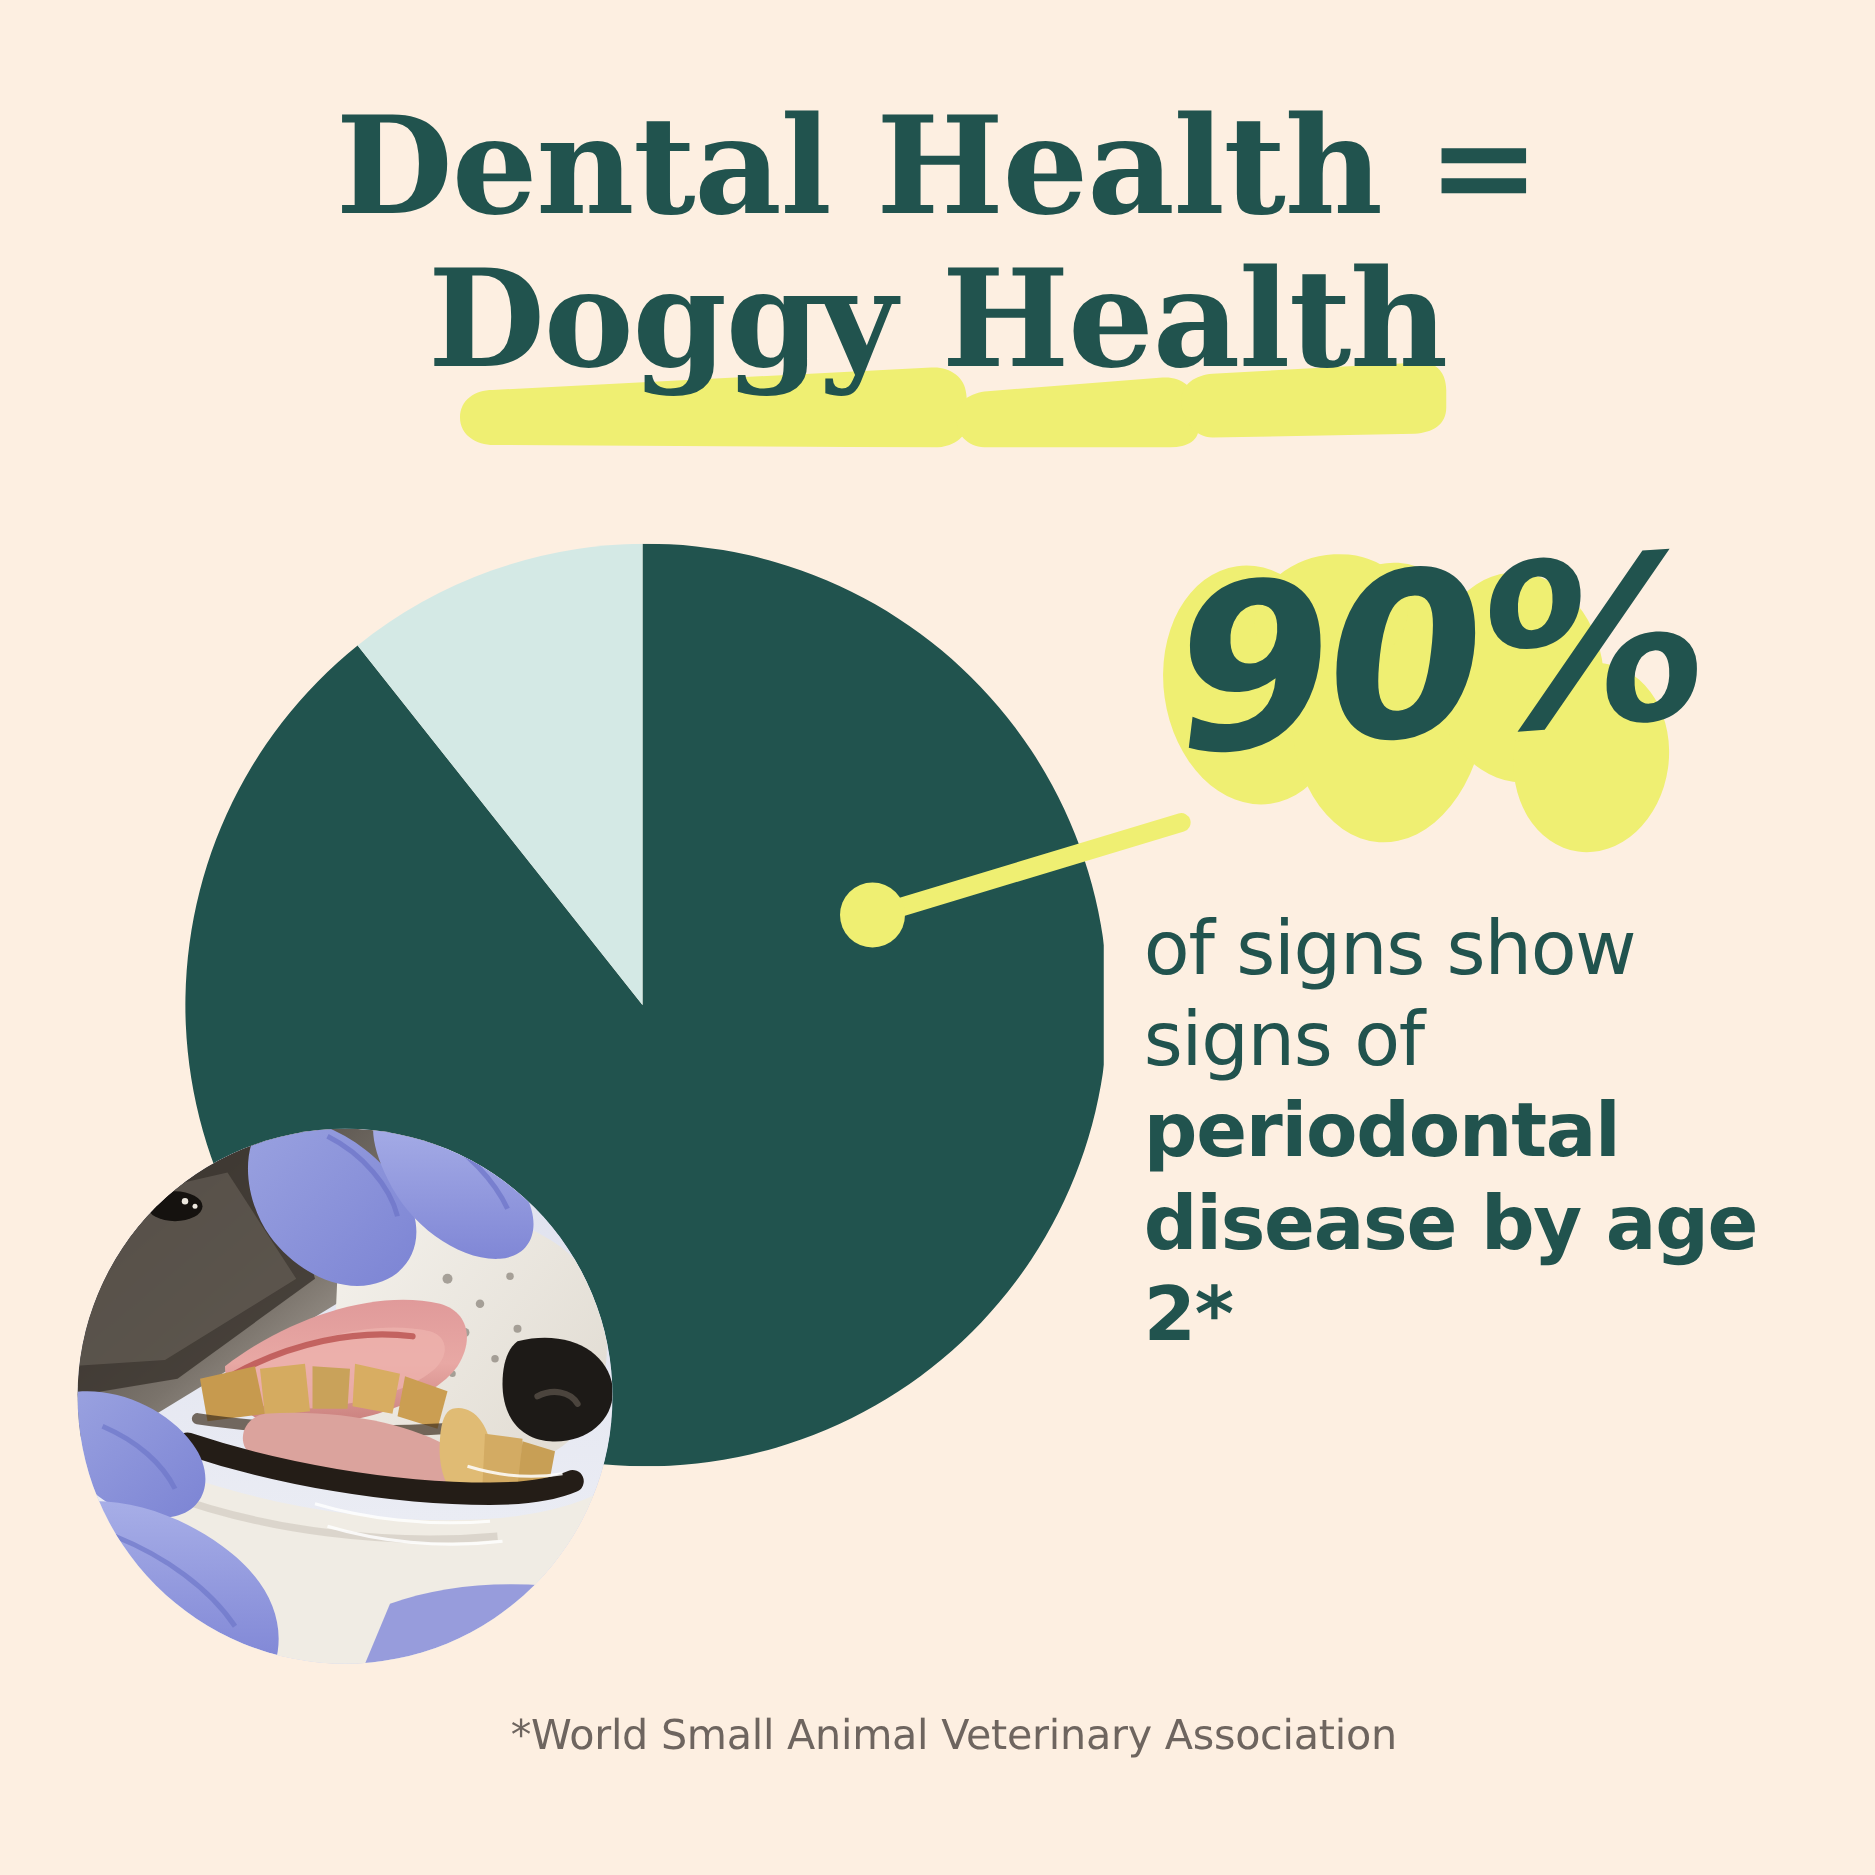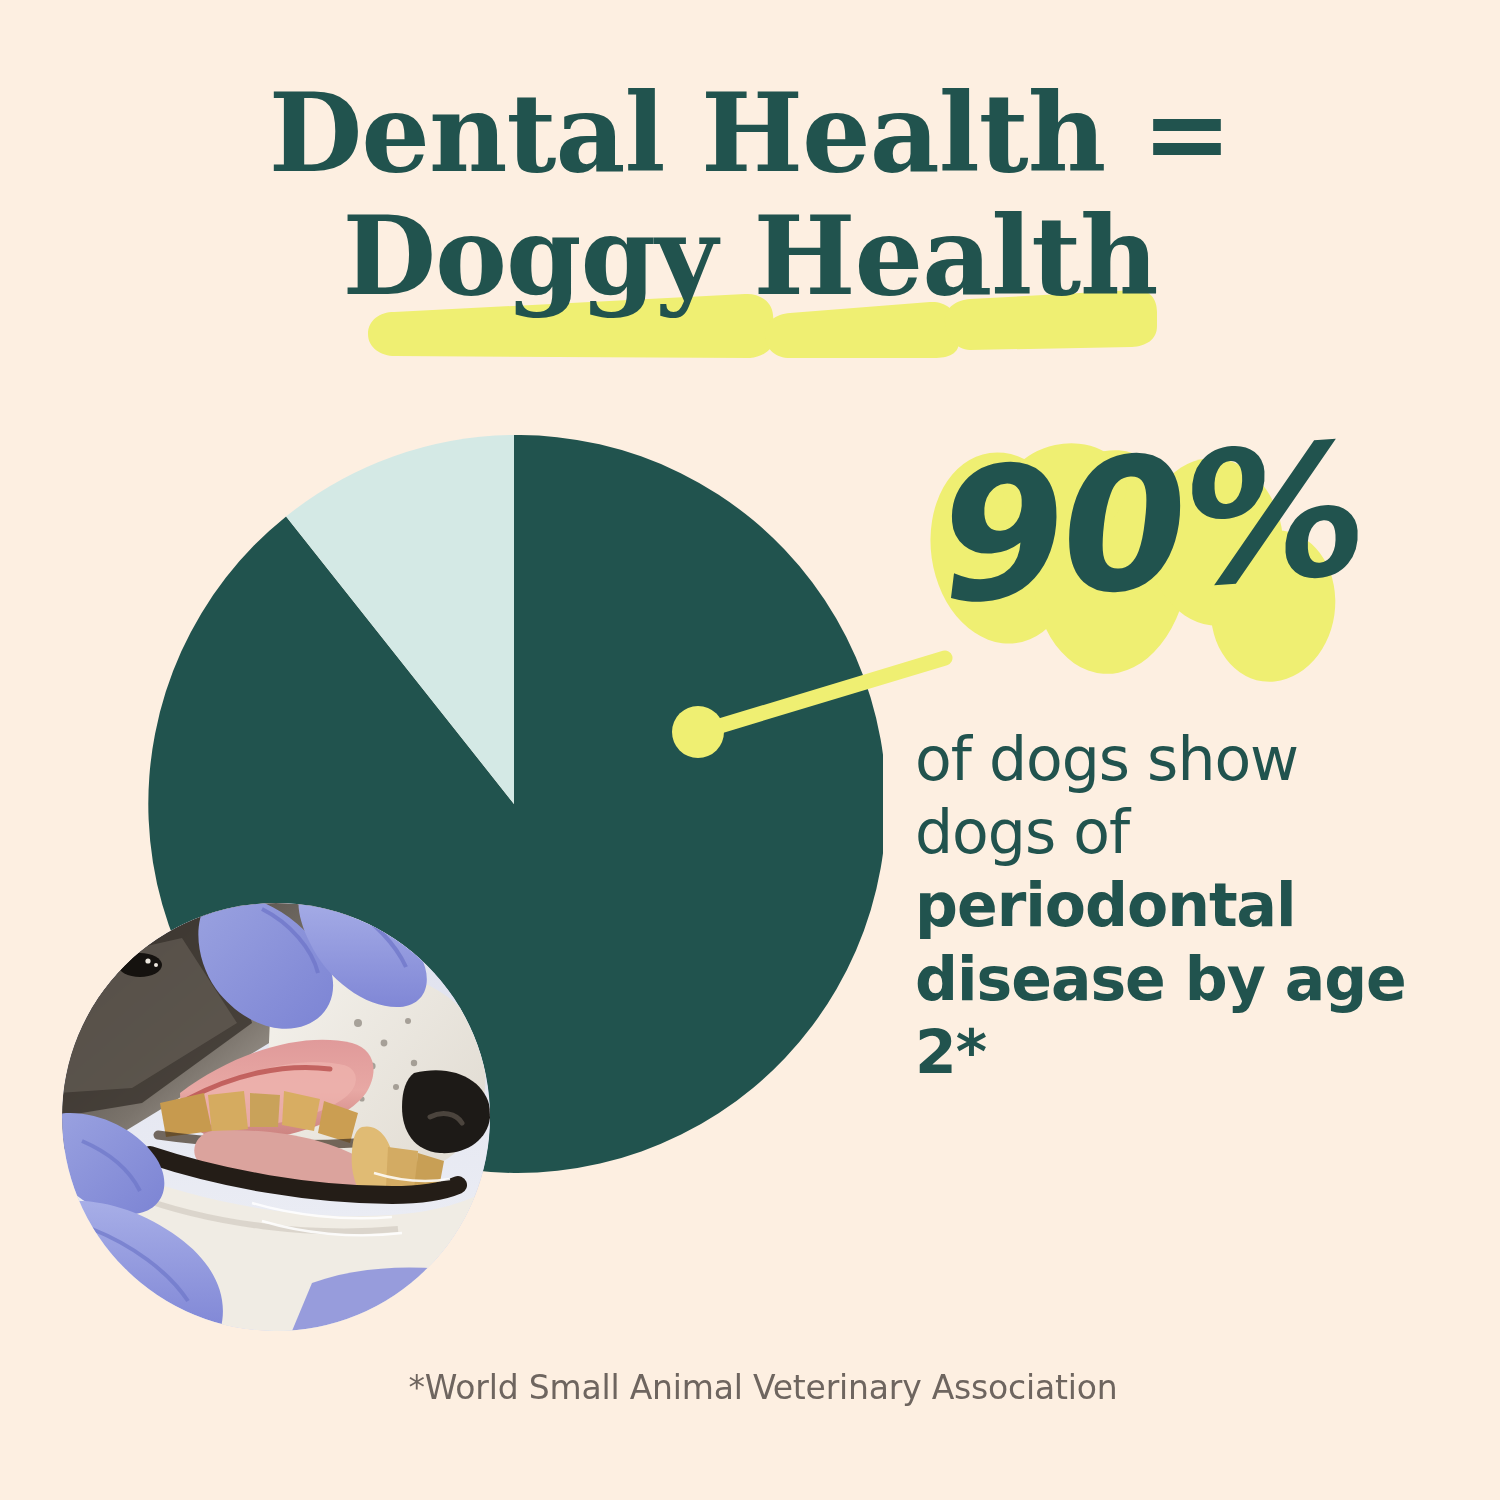--- a/index.html
+++ b/index.html
@@ -323,19 +323,19 @@
           <ellipse cx="196" cy="132" rx="78" ry="112" transform="rotate(4 196 132)"></ellipse>
           <ellipse cx="300" cy="112" rx="68" ry="84" transform="rotate(-6 300 112)"></ellipse>
           <ellipse cx="358" cy="176" rx="62" ry="76" transform="rotate(8 358 176)"></ellipse>
           <ellipse cx="150" cy="62" rx="62" ry="48" transform="rotate(-12 150 62)"></ellipse>
         </g>
       </svg>
       <div class="pct-text">90%</div>
     </div>
 
     <div class="stat-body">
-      <span class="light">of dogs show dogs of </span><span class="bold">periodontal disease by age 2*</span>
+      <span class="light">of signs show signs of </span><span class="bold">periodontal disease by age 2*</span>
     </div>
   </div>
 
   <div class="footnote">*World Small Animal Veterinary Association</div>
 
 </div>
 
 </body></html>

